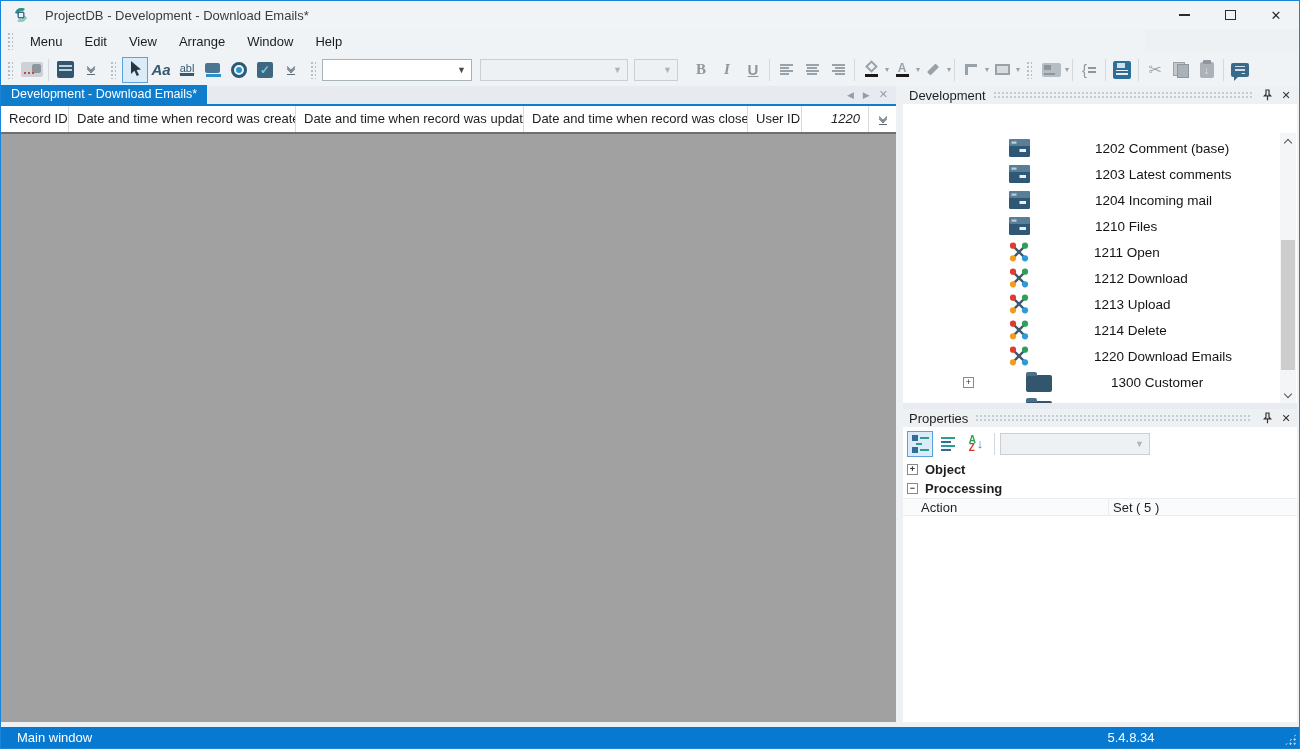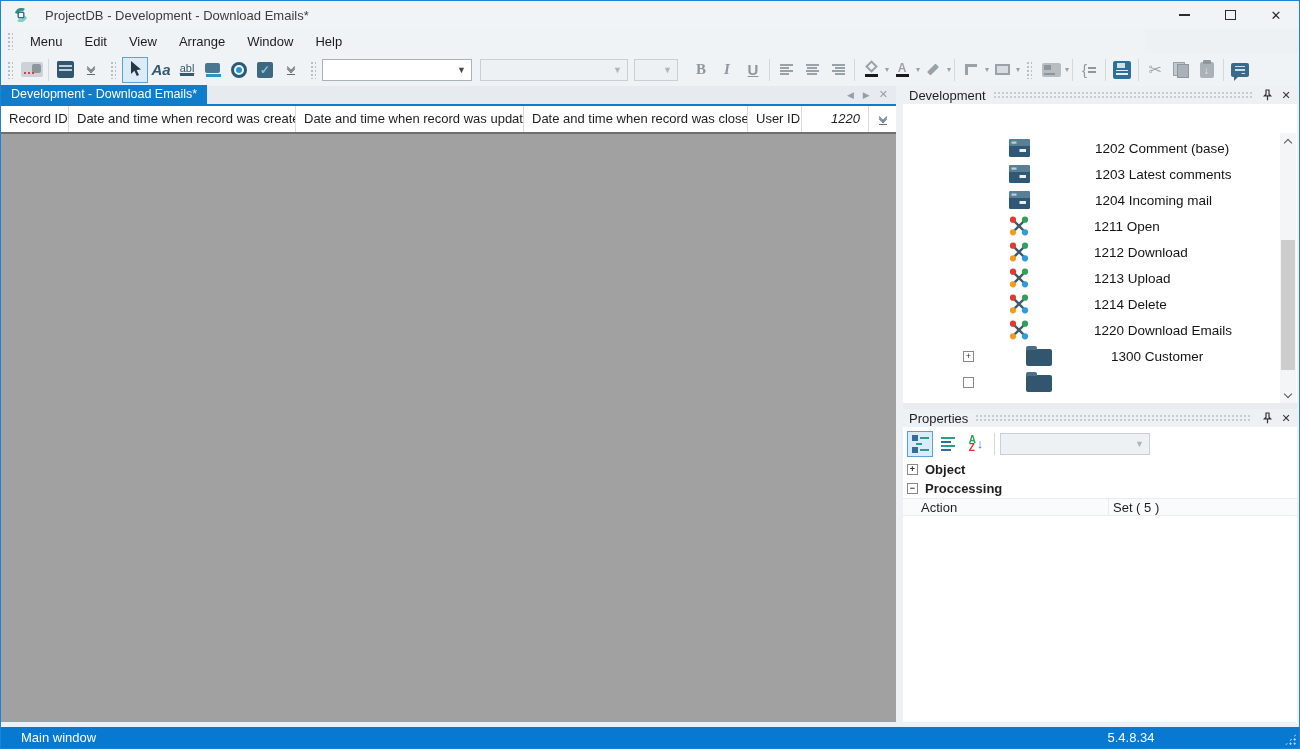--- a/index.html
+++ b/index.html
@@ -144,21 +144,21 @@
   .i-az .a { color:#2f9e57; } .i-az .z { color:#d23b2f; }
   .i-az .arrow { color:#2d7dd2; font-size:13px; font-weight:bold; }
   .pg-group { height:19px; display:flex; align-items:center; padding-left:4px; font-weight:bold; font-size:13px; }
   .pg-group .expander { margin-right:7px; }
   .pg-row { height:18px; display:flex; align-items:center; font-size:13px; background:#fafbfc; border-top:1px solid #ececec; border-bottom:1px solid #ececec; position:relative; }
   .pg-name { padding-left:18px; width:205px; }
   .pg-value { border-left:1px solid #ececec; padding-left:4px; flex:1; line-height:17px; }
 
   
   .statusbar { position:absolute; left:1px; top:727px; width:1298px; height:21px; background:#0779d1; color:#fff; font-size:13px; display:flex; align-items:center; }
-  .status-left { padding-left:8px;margin-left:12px; }
+  .status-left { padding-left:16px; }
   .status-version { position:absolute; left:1080px; width:100px; text-align:center; }
   .resize-grip { position:absolute; right:2px; bottom:2px; width:13px; height:13px; background-image:radial-gradient(#b9d8f2 1px, transparent 1.2px); background-size:4.3px 4.3px; clip-path:polygon(100% 0, 100% 100%, 0 100%); }
 </style>
 </head>
 <body>
 
 <div class="winborder"></div>
 
 <div class="titlebar">
   <svg class="app-icon" viewBox="0 0 20 20">
@@ -415,20 +415,31 @@
       <div class="tree-row leaf">
         <span class="ticon">
             <svg width="23" height="20" viewBox="0 0 23 20">
               <rect x="1" y="1" width="21" height="18" rx="1.5" fill="#2e5876"></rect>
               <rect x="1" y="1" width="21" height="7" rx="1.5" fill="#587f96"></rect>
               <rect x="3.5" y="3.5" width="5" height="2.2" fill="#bccfd9"></rect>
               <rect x="11.5" y="11" width="6.5" height="3" fill="#e9eff3"></rect>
             </svg>
           </span>
         <span class="tlabel">1204 Incoming mail</span>
+      </div>
+      <div class="tree-row leaf">
+        <span class="ticon">
+            <svg width="23" height="20" viewBox="0 0 23 20">
+              <rect x="1" y="1" width="21" height="18" rx="1.5" fill="#2e5876"></rect>
+              <rect x="1" y="1" width="21" height="7" rx="1.5" fill="#587f96"></rect>
+              <rect x="3.5" y="3.5" width="5" height="2.2" fill="#bccfd9"></rect>
+              <rect x="11.5" y="11" width="6.5" height="3" fill="#e9eff3"></rect>
+            </svg>
+          </span>
+        <span class="tlabel">1210 Files</span>
       </div>
       <div class="tree-row leaf">
         <span class="ticon">
             <svg width="22" height="22" viewBox="0 0 22 22">
               <path d="M5 5 L17 17 M17 5 L5 17" stroke="#3c5a6b" stroke-width="2.4" fill="none"></path>
               <circle cx="5" cy="4.7" r="3.1" fill="#df3b2f"></circle>
               <circle cx="17" cy="4.7" r="3.1" fill="#2fa05c"></circle>
               <circle cx="5" cy="17.3" r="3.1" fill="#f29c1f"></circle>
               <circle cx="17" cy="17.3" r="3.1" fill="#2e9ad8"></circle>
             </svg>

